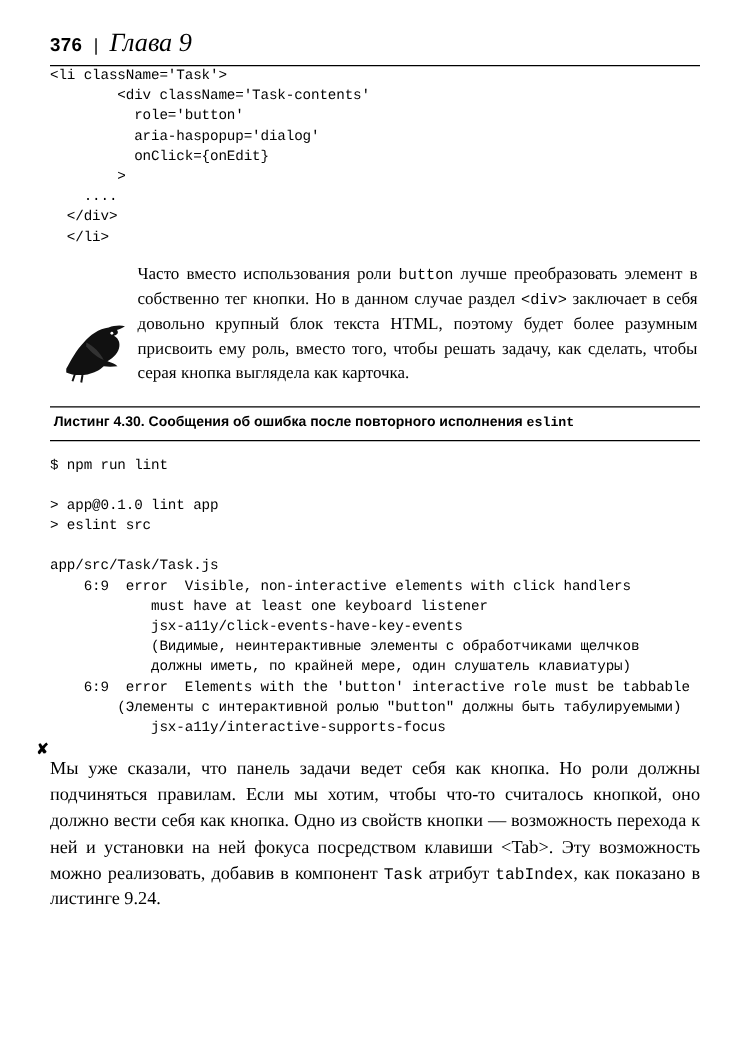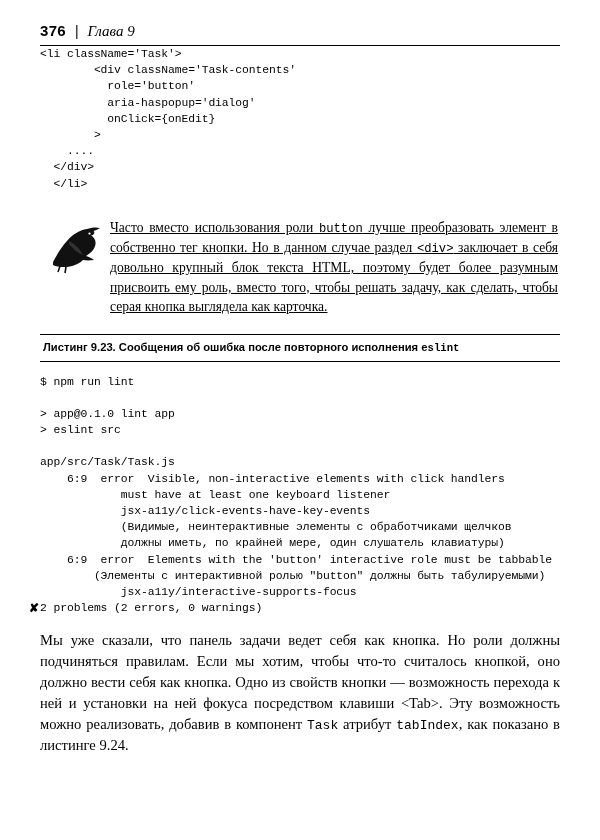--- a/index.html
+++ b/index.html
@@ -39,21 +39,21 @@
   }
   .header-sep {
     font-family: "Liberation Sans", sans-serif;
     font-size: 14px;
     margin: 0 9px;
     color: #000;
   }
   .header-chapter {
     font-family: "Liberation Serif", serif;
     font-style: italic;
-    font-size: 15px;
+    font-size: 21px;
   }
   .rule {
     border: 0;
     border-top: 1.6px solid #000;
     margin: 3px 0 0 0;
   }
 
   
   .listing-bar {
     border-top: 1.2px solid #000;
@@ -81,24 +81,23 @@
     font-size: 11.4px;
     line-height: 1.42;
     margin: 0;
     white-space: pre;
     letter-spacing: -0.1px;
   }
 
   
   .note {
     display: flex;
-    margin-top: 26px;
+    margin-top: 10px;
     margin-bottom: 8px;
-    align-items: flex-start;
-    text-decoration: underline;
+    align-items: flex-end;
   }
   .note-icon {
     width: 70px;
     flex: 0 0 70px;
     padding-top: 4px;
     display: flex;
     justify-content: center;
   }
   .note-text {
     flex: 1;
@@ -166,36 +165,36 @@
         <path d="M22 19 C28 22, 33 27, 36 33 C31 31, 26 27, 22 22 Z" fill="#fff" opacity="0.14"></path>
         <circle cx="42.5" cy="11.6" r="1.15" fill="#fff"></circle>
         <path d="M13 44 L11 50 M19 45 L18 51" stroke="#111" stroke-width="1.6" fill="none"></path>
       </svg>
     </div>
     <div class="note-text">Часто вместо использования роли <span class="mono">button</span> лучше преобразовать элемент в собственно тег кнопки. Но в данном случае раздел <span class="mono">&lt;div&gt;</span> заключает в себя довольно крупный блок текста HTML, поэтому будет более разумным присвоить ему роль, вместо того, чтобы решать задачу, как сделать, чтобы серая кнопка выглядела как карточка.</div>
   </div>
 
 
   <div class="listing-bar">
-    <div class="cap"><span>Листинг 9.23. Сообщения об ошибка после повторного исполнения </span><span class="mono">eslint</span></div>
+    <div class="cap"><span>Листинг 4.30. Сообщения об ошибка после повторного исполнения </span><span class="mono">eslint</span></div>
   </div>
 
   <div class="console-wrap">
     <pre class="code">$ npm run lint
 
 &gt; app@0.1.0 lint app
 &gt; eslint src
 
 app/src/Task/Task.js
     6:9  error  Visible, non-interactive elements with click handlers
             must have at least one keyboard listener
             jsx-a11y/click-events-have-key-events
             (Видимые, неинтерактивные элементы с обработчиками щелчков
             должны иметь, по крайней мере, один слушатель клавиатуры)
     6:9  error  Elements with the 'button' interactive role must be tabbable
         (Элементы с интерактивной ролью "button" должны быть табулируемыми)
             jsx-a11y/interactive-supports-focus</pre>
-    <pre class="code"><span class="xmark">✘</span><span>2 problems (2 errors, 0 warnings)</span></pre>
+    <pre class="code"><span class="xmark">✘</span></pre>
   </div>
 
   <p class="body">Мы уже сказали, что панель задачи ведет себя как кнопка. Но роли должны подчиняться правилам. Если мы хотим, чтобы что-то считалось кнопкой, оно должно вести себя как кнопка. Одно из свойств кнопки — возможность перехода к ней и установки на ней фокуса посредством клавиши &lt;Tab&gt;. Эту возможность можно реализовать, добавив в компонент <span class="mono">Task</span> атрибут <span class="mono">tabIndex</span>, как показано в листинге 9.24.</p>
 
 </div>
 
 </body></html>

